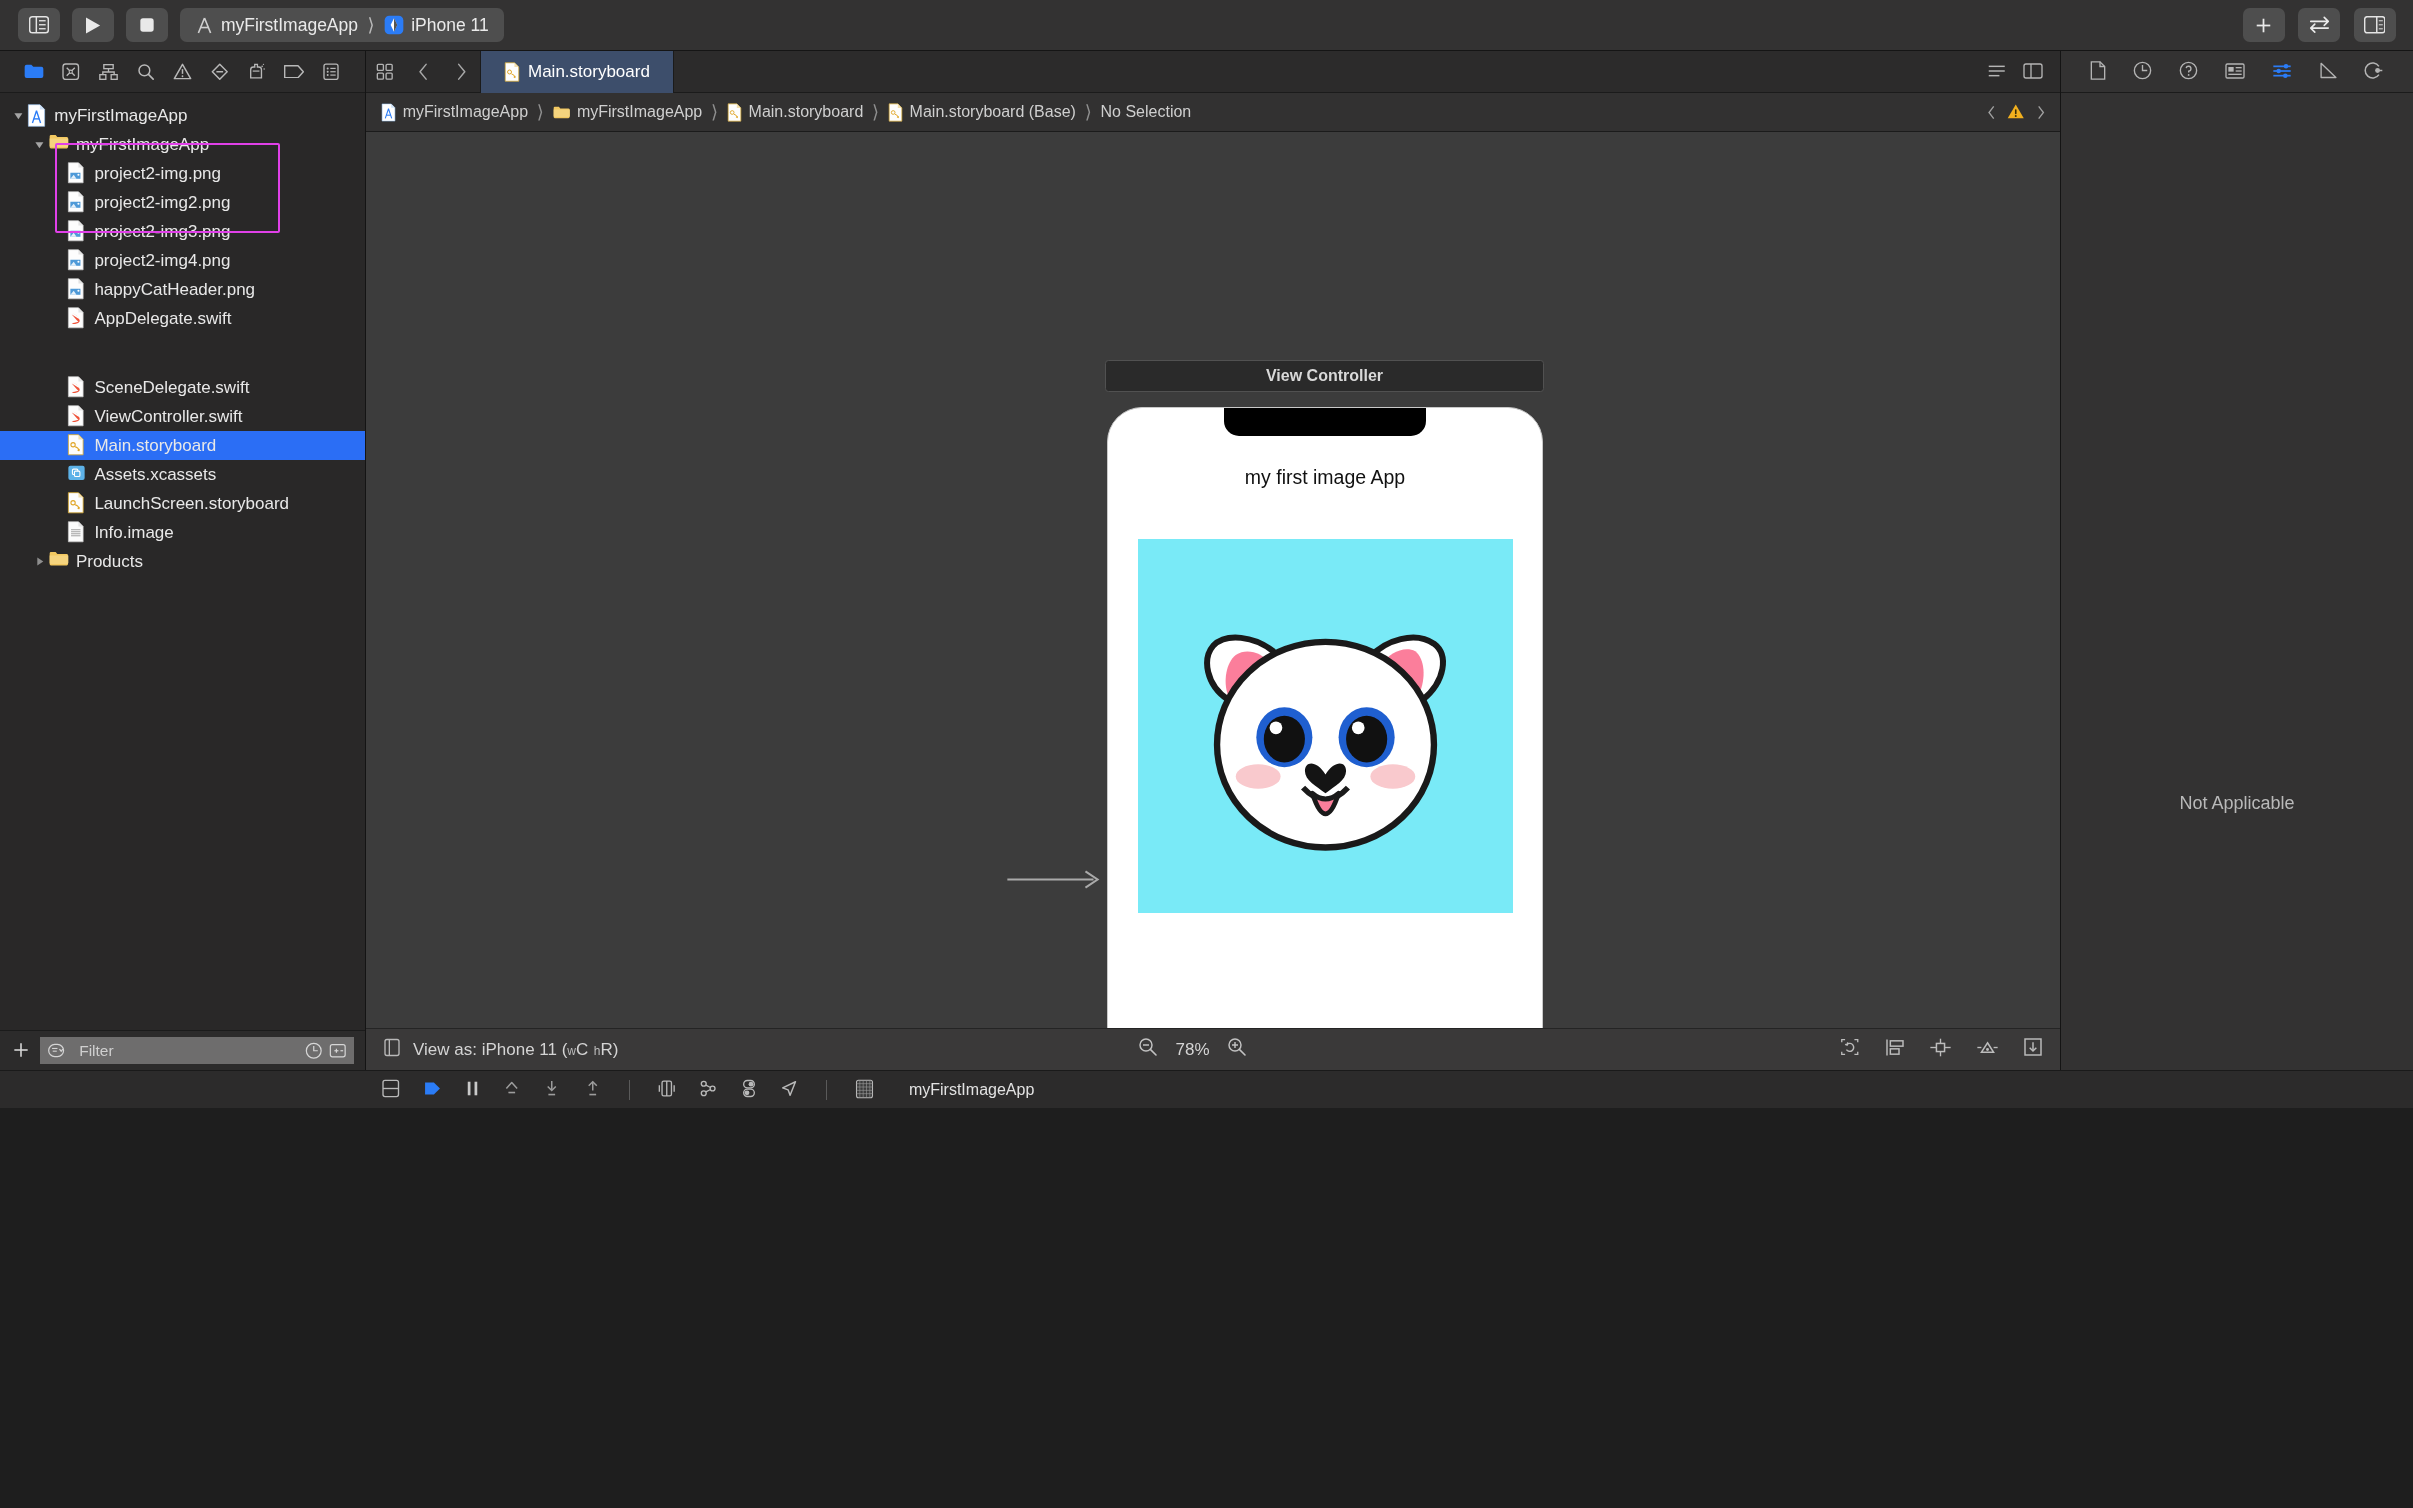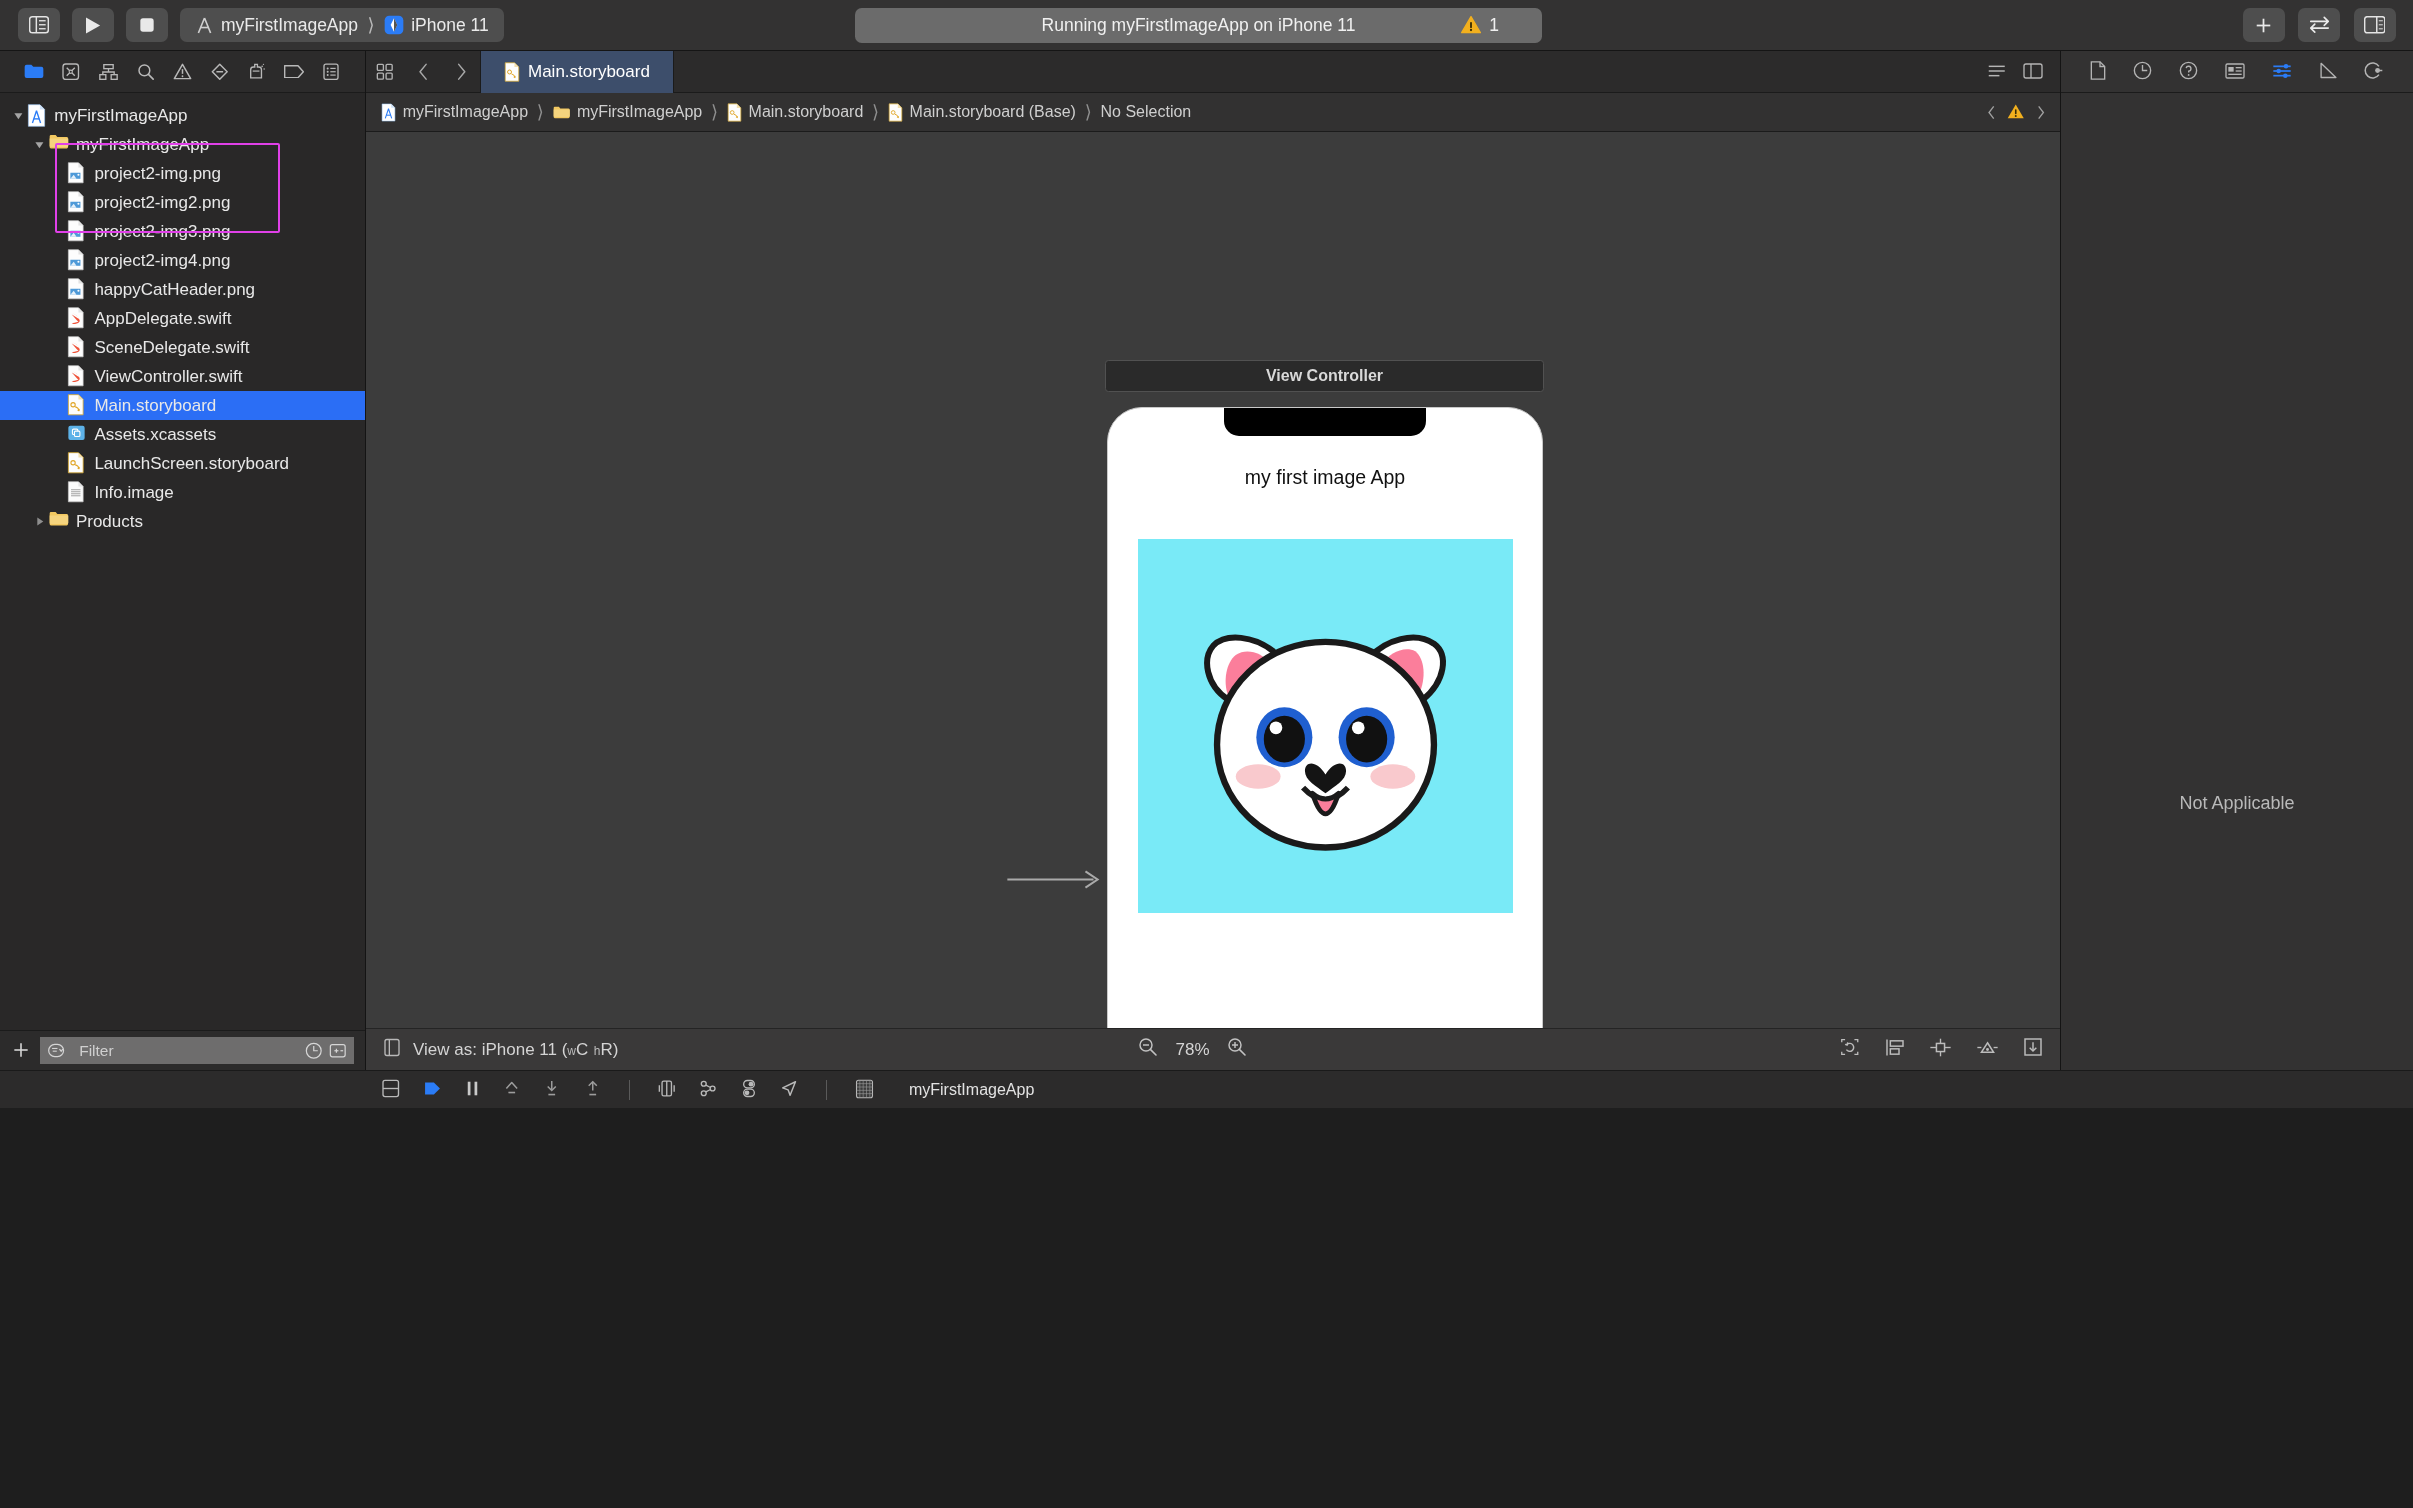--- a/index.html
+++ b/index.html
@@ -203,31 +203,20 @@
       <span>myFirstImageApp</span>
       <span class="scheme-sep">⟩</span>
       <svg class="xc-icon" width="20" height="20" viewBox="0 0 30 30">
         <rect x="1" y="1" width="28" height="28" rx="7" fill="#2b7cf6"></rect>
         <path d="M15 5 L20 15 L15 25 L10 15 Z" fill="#ffffff"></path>
         <path d="M15 5 L20 15 L15 25 Z" fill="#1b1b1b" opacity="0.75"></path>
       </svg>
       <span>iPhone 11</span>
     </div>
 
-    <div class="status-field">
-      <span>Running myFirstImageApp on iPhone 11</span>
-      <span style="position:absolute; right:43px; display:flex; align-items:center; gap:8px;">
-        <svg class="xc-icon" width="20" height="18" viewBox="0 0 30 27">
-          <path d="M15 1 L29 25 L1 25 Z" fill="#f2b01e" stroke="#f2b01e" stroke-width="2" stroke-linejoin="round"></path>
-          <rect x="13.6" y="9" width="2.8" height="9" rx="1.3" fill="#3a2d05"></rect>
-          <circle cx="15" cy="21" r="1.7" fill="#3a2d05"></circle>
-        </svg>
-        <span>1</span>
-      </span>
-    </div>
 
     <div class="tb-right">
       <div class="tb-btn">
         <svg class="xc-icon" width="19" height="19" viewBox="0 0 28 28">
           <line x1="14" y1="4" x2="14" y2="24" stroke="#eaeaea" stroke-width="2.6"></line>
           <line x1="4" y1="14" x2="24" y2="14" stroke="#eaeaea" stroke-width="2.6"></line>
         </svg>
       </div>
       <div class="tb-btn">
         <svg class="xc-icon" width="23" height="17.5" viewBox="0 0 34 26">
@@ -416,21 +405,21 @@
         <div class="row" style="padding-left:67px;">
           <span class="ricon">
             <svg width="17.5" height="21.5" viewBox="0 0 26 32">
                 <path d="M2 1 H17 L24 8 V31 H2 Z" fill="#fdfdfd" stroke="#c8c8c8" stroke-width="1"></path>
                 <path d="M17 1 V8 H24 Z" fill="#e3e3e3"></path>
                 <path d="M7 24 c6 3 11 0 12 -3 c-1 -6 -7 -10 -11 -12 c5 2 9 6 10 9 c-3 -2 -8 -5 -11 -7 c3 3 7 8 10 11 c-4 1 -8 2 -10 2 z" fill="#ef5138"></path>
               </svg>
           </span>
           <span>AppDelegate.swift</span>
         </div>
-        <div class="row" style="padding-left:67px;">
+        <div class="row" style="padding-left:67px;margin-top:40px;">
           <span class="ricon">
             <svg width="17.5" height="21.5" viewBox="0 0 26 32">
                 <path d="M2 1 H17 L24 8 V31 H2 Z" fill="#fdfdfd" stroke="#c8c8c8" stroke-width="1"></path>
                 <path d="M17 1 V8 H24 Z" fill="#e3e3e3"></path>
                 <path d="M7 24 c6 3 11 0 12 -3 c-1 -6 -7 -10 -11 -12 c5 2 9 6 10 9 c-3 -2 -8 -5 -11 -7 c3 3 7 8 10 11 c-4 1 -8 2 -10 2 z" fill="#ef5138"></path>
               </svg>
           </span>
           <span>SceneDelegate.swift</span>
         </div>
         <div class="row" style="padding-left:67px;">

